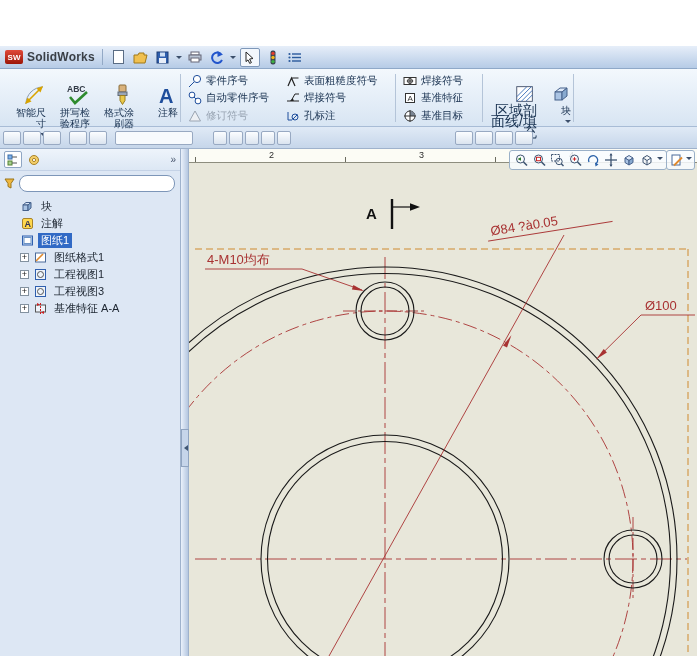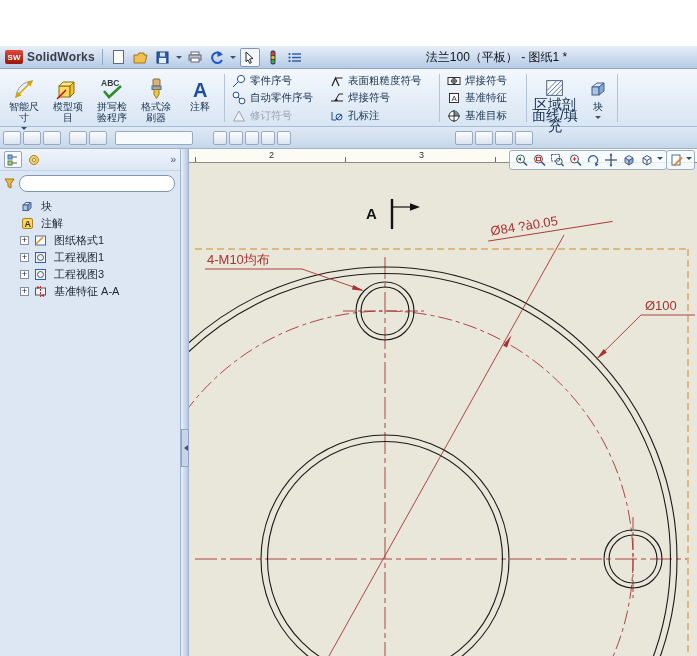--- a/index.html
+++ b/index.html
@@ -15,21 +15,21 @@
   .tb-sep{width:1px;height:16px;background:#93a9c6;margin:0 3px;}
   .ti{width:18px;height:17px;display:flex;align-items:center;justify-content:center;border-radius:2px;}
   .ti.pressed{background:#f3f7fc;border:1px solid #7e97b8;}
   .caret{width:0;height:0;border:3.5px solid transparent;border-top-color:#3c4f6b;margin-top:4px;}
   .ico-page{width:9px;height:12px;background:#fff;border:1px solid #5a6c84;}
   .doc-title{font-size:12px;color:#101418;margin-left:118px;white-space:nowrap;}
 
   
   #ribbon{height:56px;display:flex;align-items:stretch;padding:1px 1px 0 2px;
     background:linear-gradient(#f3f8fd,#d8e5f3);border-bottom:1px solid #a8bcd6;}
-  .rbtn{width:44px;display:flex;flex-direction:column;align-items:center;padding-top:7px;
+  .rbtn{width:44px;display:flex;flex-direction:column;align-items:flex-end;padding-top:13px;
     font-size:10px;line-height:11px;color:#17304f;text-align:center;border-radius:2px;}
   .ricon{height:24px;display:flex;align-items:center;justify-content:center;}
   .rcol{display:flex;flex-direction:column;justify-content:space-evenly;padding:1px 2px;}
   .sbtn{display:flex;align-items:center;gap:4px;height:16px;font-size:10.5px;color:#17304f;
     padding:0 3px;white-space:nowrap;border-radius:2px;}
   .sbtn.disabled{color:#98a4b2;}
   .sicon{width:14px;height:14px;display:flex;align-items:center;justify-content:center;}
   .vsep{width:1px;background:#b4c4d8;margin:4px 2px;}
   .hatch-btn{width:52px;font-size:14px;line-height:11px;}
   .blk-btn{width:34px;}
@@ -145,51 +145,38 @@
             <line x1="4" y1="5.5" x2="13" y2="5.5"></line>
             <line x1="4" y1="9" x2="13" y2="9"></line>
           </g>
           <g fill="#2a5a9c">
             <circle cx="1.5" cy="2" r="1.1"></circle>
             <circle cx="1.5" cy="5.5" r="1.1"></circle>
             <circle cx="1.5" cy="9" r="1.1"></circle>
           </g>
         </svg>
     </span>
-    <span class="doc-title">法兰100（平板） - 图纸1 *</span>
   </div>
 
   <div id="ribbon">
 
     <div class="rbtn">
       <span class="ricon">
         <svg width="24" height="24" viewBox="0 0 24 24">
             <path d="M4 21 A17 17 0 0 1 21 4" fill="none" stroke="#8a9ab0" stroke-width="1"></path>
             <line x1="6" y1="18" x2="18" y2="6" stroke="#d9a400" stroke-width="1.6"></line>
             <polygon points="3,21 9.5,18.5 5.5,14.5" fill="#d9a400"></polygon>
             <polygon points="21,3 14.5,5.5 18.5,9.5" fill="#d9a400"></polygon>
           </svg>
       </span>
       <span>智能尺</span>
       <span>寸</span>
       <span class="caret"></span>
     </div>
 
-    <div class="rbtn">
-      <span class="ricon">
-        <svg width="24" height="24" viewBox="0 0 24 24">
-            <rect x="3" y="9" width="11" height="11" fill="#ffd966" stroke="#8a6d00"></rect>
-            <path d="M3 9 l4-4 h11 l-4 4z" fill="#ffe699" stroke="#8a6d00"></path>
-            <path d="M14 9 l4-4 v11 l-4 4z" fill="#f1c232" stroke="#8a6d00"></path>
-            <line x1="1" y1="22" x2="10" y2="13" stroke="#cc0000" stroke-width="1.4"></line>
-          </svg>
-      </span>
-      <span>模型项</span>
-      <span>目</span>
-    </div>
 
     <div class="rbtn">
       <span class="ricon">
         <svg width="24" height="24" viewBox="0 0 24 24">
             <text x="1" y="9" font-size="8.5" font-weight="bold" fill="#333b47">ABC</text>
             <path d="M4 14 l5 6 L21 9" fill="none" stroke="#2e8b2e" stroke-width="2.6"></path>
           </svg>
       </span>
       <span>拼写检</span>
       <span>验程序</span>
@@ -411,20 +398,29 @@
           <span class="tlabel">块</span>
         </div>
         <div class="trow lv1">
           <span class="tic">
               <svg width="13" height="13" viewBox="0 0 13 13">
                 <rect x="1.5" y="1.5" width="10" height="10" rx="1.5" fill="#ffd84d" stroke="#a8832a"></rect>
                 <text x="3.6" y="10" font-size="9" font-weight="bold" fill="#335">A</text>
               </svg>
             </span>
           <span class="tlabel">注解</span>
+        </div>
+        <div class="trow lv1 selected">
+          <span class="tic">
+              <svg width="13" height="13" viewBox="0 0 13 13">
+                <rect x="1.5" y="2" width="10" height="9" fill="#cfe2f7" stroke="#2f5fae"></rect>
+                <rect x="3" y="3.5" width="7" height="6" fill="#fff" stroke="#6a92c4"></rect>
+              </svg>
+            </span>
+          <span class="tlabel">图纸1</span>
         </div>
         <div class="trow lv2">
           <span class="texp">+</span>
           <span class="tic">
               <svg width="13" height="13" viewBox="0 0 13 13">
                 <rect x="1.5" y="2" width="10" height="9" fill="#fff" stroke="#4a6b9a"></rect>
                 <line x1="2" y1="10" x2="9" y2="3" stroke="#e08a2e" stroke-width="1.6"></line>
               </svg>
             </span>
           <span class="tlabel">图纸格式1</span>

